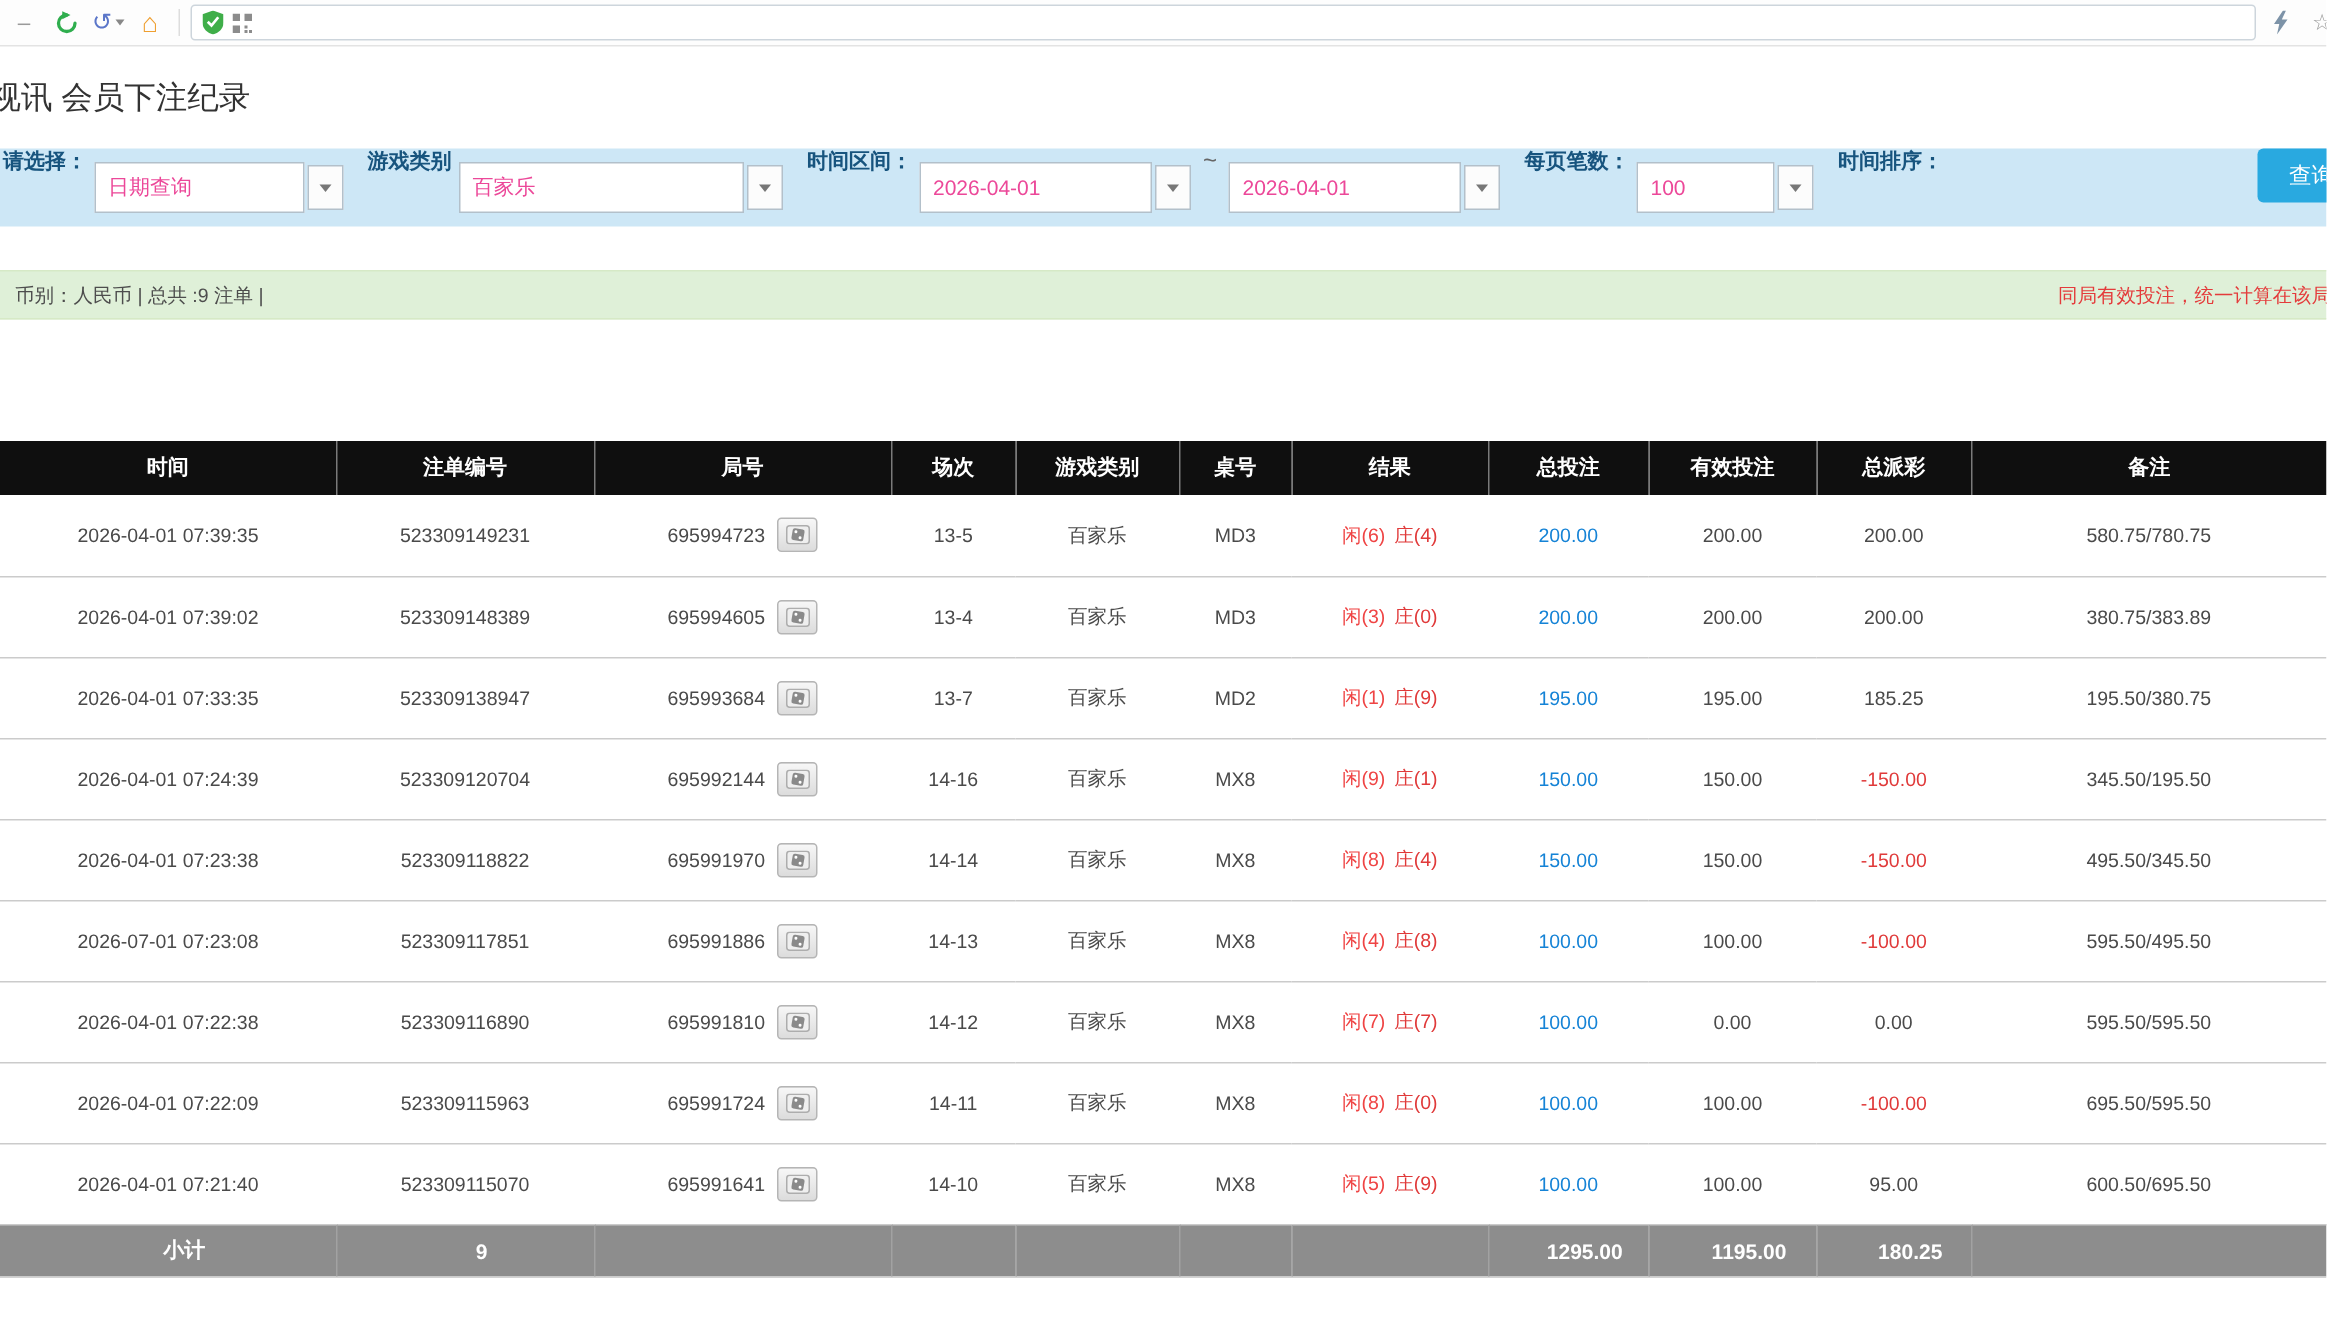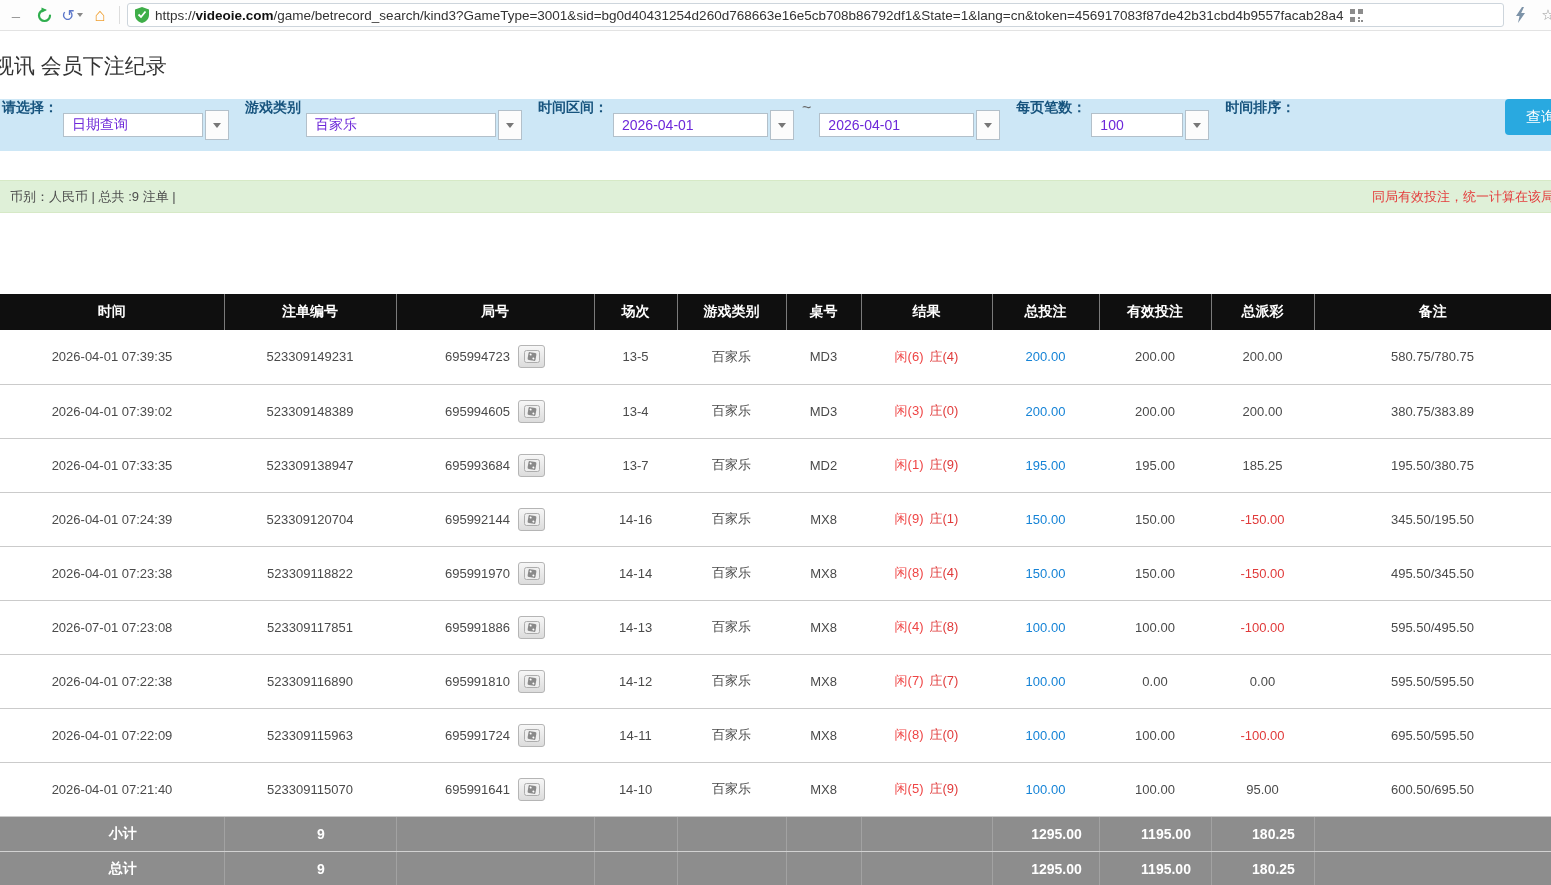--- a/index.html
+++ b/index.html
@@ -23,21 +23,21 @@
 
   
   .page-title { font-size:21px; line-height:26px; color:#333; margin:22px 0 0 -7px; font-weight:normal; }
 
   
   .filter-bar { margin-top:20px; height:52px; background:#cde7f6; display:flex; 
                 padding-left:0; }
   .f-label { font-size:14px; font-weight:bold; color:#17547e; margin:0 5px 0 16px; flex-shrink:0; white-space:nowrap; }
   .f-label.first { margin-left:2px; }
   .combo { display:inline-flex; align-items:center; flex-shrink:0; }
-  .combo input { height:24px; border:1px solid #b3c0ca; background:#fff; font-size:14px; color:#6d28d9;
+  .combo input { height:34px; border:1px solid #b3c0ca; background:#fff; font-size:14px; color:#ec4899;
                  padding:0 8px; font-family:inherit; }
   .combo-btn { width:24px; height:30px; margin-left:2px; border:1px solid #b3c0ca; background:#fcfcfc;
                display:flex; align-items:center; justify-content:center; cursor:pointer; flex-shrink:0; }
   .caret { width:0; height:0; border-left:4px solid transparent; border-right:4px solid transparent;
            border-top:5px solid #777; }
   .w140{width:140px} .w190{width:190px} .w155{width:155px} .w92{width:92px} .w160{width:160px}
   .tilde { color:#666; margin:0 8px; flex-shrink:0; }
   .search-btn { margin-left:auto; margin-right:-26px; width:72px; height:36px; background:#29a9e0;
                 color:#fff; border:none; border-radius:4px; font-size:15px; cursor:pointer; flex-shrink:0;
                 font-family:inherit; }
@@ -80,21 +80,20 @@
     </svg>
   </span>
   <span class="tb-icon undo">↺<span class="mini-caret"></span></span>
   <span class="tb-icon home">⌂</span>
   <span class="tb-sep"></span>
   <div class="url-bar">
     <svg width="14" height="16" viewBox="0 0 14 16">
       <path d="M7 0 L14 2.5 V8 C14 12.5 10.5 15 7 16 C3.5 15 0 12.5 0 8 V2.5 Z" fill="#3fae49"></path>
       <polyline points="3.5,7.5 6,10 10.5,4.5" fill="none" stroke="#fff" stroke-width="1.8"></polyline>
     </svg>
-    <span class="url-text"><span>https://</span><b>videoie.com</b><span>/game/betrecord_search/kind3?GameType=3001&amp;sid=bg0d40431254d260d768663e16e5cb708b86792df1&amp;State=1&amp;lang=cn&amp;token=456917083f87de42b31cbd4b9557facab28a4</span></span>
     <svg width="13" height="13" viewBox="0 0 13 13">
       <g fill="#8c8c8c">
         <rect x="0" y="0" width="5" height="5"></rect>
           <rect x="8" y="0" width="5" height="5"></rect>
         <rect x="0" y="8" width="5" height="5"></rect>
           <rect x="8" y="8" width="2" height="2"></rect>
         <rect x="11" y="11" width="2" height="2"></rect>
           <rect x="8" y="11" width="2" height="2"></rect>
       </g>
     </svg>
@@ -476,27 +475,14 @@
       <td></td>
       <td></td>
       <td></td>
       <td></td>
       <td></td>
       <td>1295.00</td>
       <td>1195.00</td>
       <td>180.25</td>
       <td></td>
     </tr>
-    <tr>
-      <td>总计</td>
-      <td>9</td>
-      <td></td>
-      <td></td>
-      <td></td>
-      <td></td>
-      <td></td>
-      <td>1295.00</td>
-      <td>1195.00</td>
-      <td>180.25</td>
-      <td></td>
-    </tr>
   </tfoot>
 </table>
 
 </body></html>

